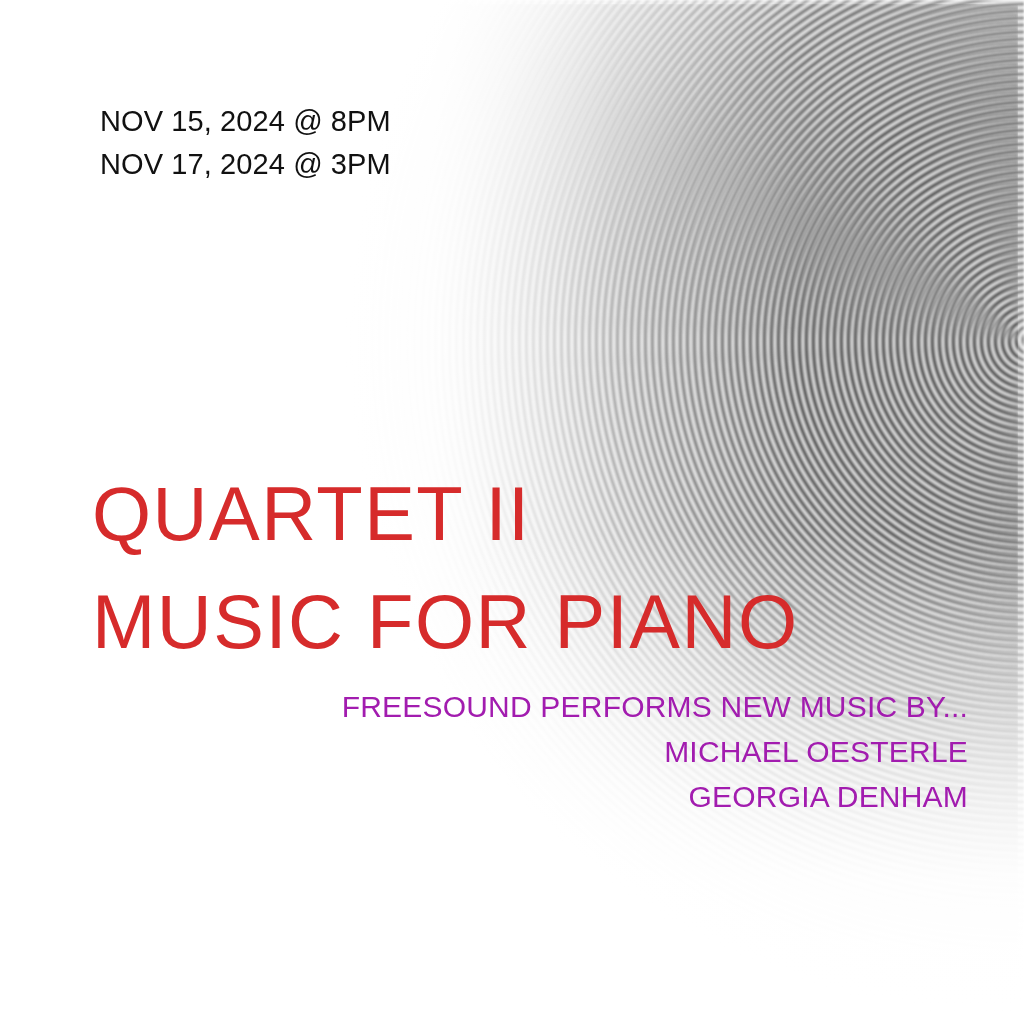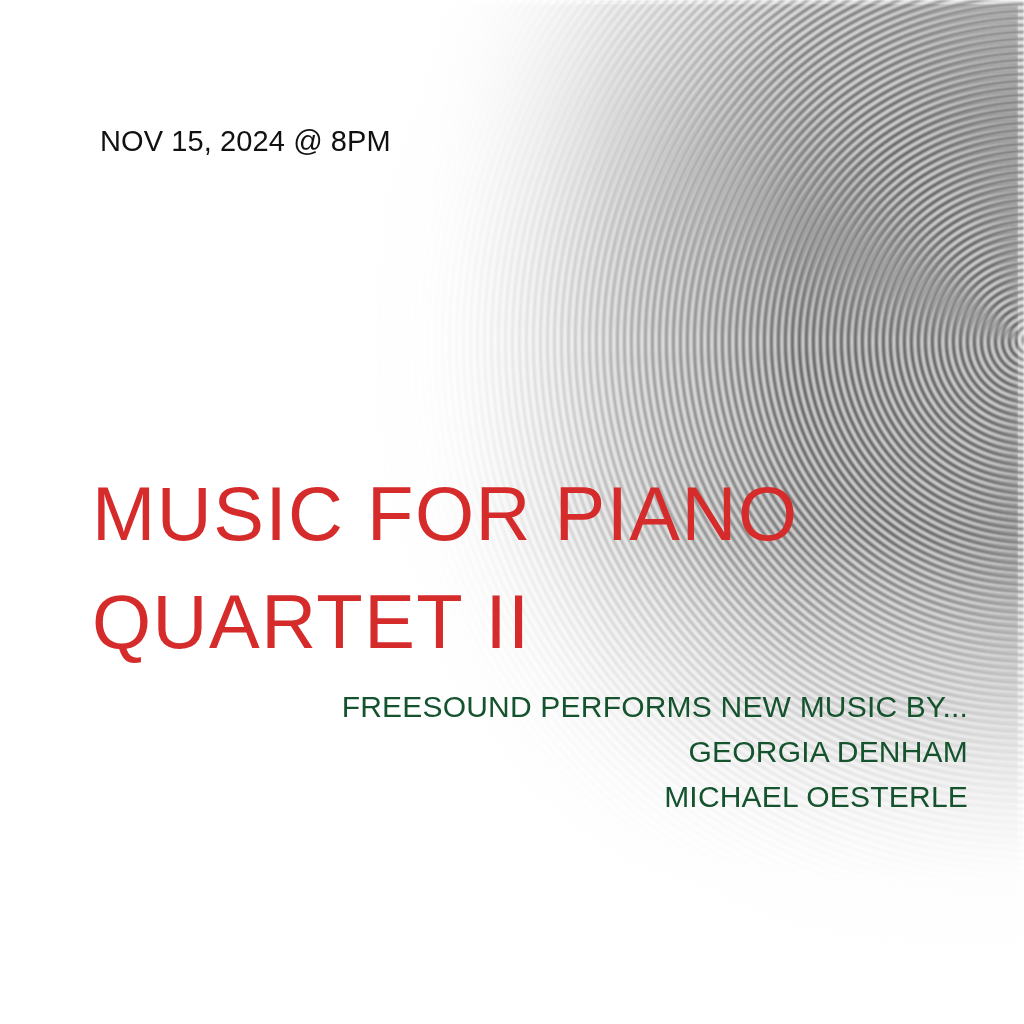--- a/index.html
+++ b/index.html
@@ -33,21 +33,20 @@
   
   #header {
     position: absolute;
     left: 100px;
     top: 100px;
     color: #111111;
     font-size: 29px;
     line-height: 43px;
     letter-spacing: 0.1px;
     white-space: nowrap;
-    margin-top: 20px;
   }
   #header .hline { display: block; }
 
   
   #title {
     position: absolute;
     left: 92px;
     top: 409px;
     color: #d62b2b;
     font-size: 76px;
@@ -56,21 +55,21 @@
     font-weight: 400;
     white-space: nowrap;
   }
   #title .tline { display: block; }
 
   
   #credits {
     position: absolute;
     right: 56px;
     top: 684px;
-    color: #14532d;
+    color: #a21caf;
     font-size: 30px;
     line-height: 45px;
     letter-spacing: 0.2px;
     text-align: right;
     white-space: nowrap;
   }
   #credits .cline { display: block; }
 </style>
 </head>
 <body>
@@ -358,26 +357,27 @@
         <stop offset="0.70" stop-color="#ffffff" stop-opacity="0.55"></stop>
         <stop offset="0.86" stop-color="#ffffff" stop-opacity="0.95"></stop>
         <stop offset="1.00" stop-color="#ffffff" stop-opacity="1"></stop>
       </linearGradient>
       <rect x="0" y="0" width="1024" height="1024" fill="url(#bottomVeil)"></rect>
     </svg>
   </div>
 
   <div id="header">
     <span class="hline">NOV 15, 2024 @ 8PM</span>
+    <span class="hline">NOV 17, 2024 @ 3PM</span>
   </div>
 
   <h1 id="title">
+    <span class="tline">QUARTET II</span>
     <span class="tline">MUSIC FOR PIANO</span>
-    <span class="tline">QUARTET II</span>
   </h1>
 
   <div id="credits">
     <span class="cline">FREESOUND PERFORMS NEW MUSIC BY...</span>
+    <span class="cline">MICHAEL OESTERLE</span>
     <span class="cline">GEORGIA DENHAM</span>
-    <span class="cline">MICHAEL OESTERLE</span>
   </div>
 
 </div>
 
 </body></html>

